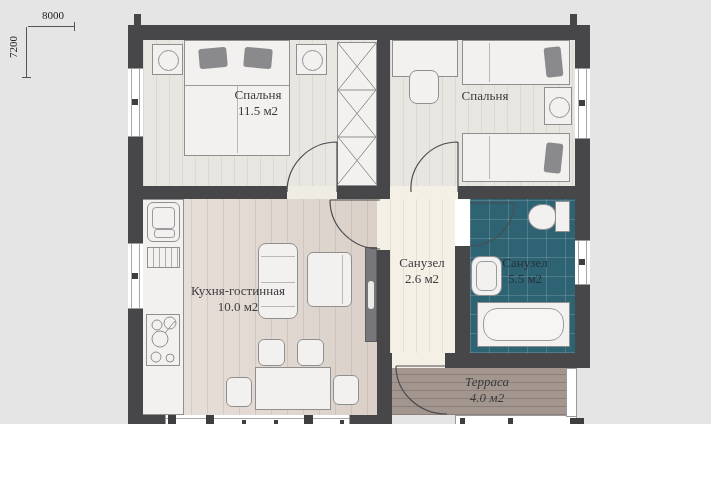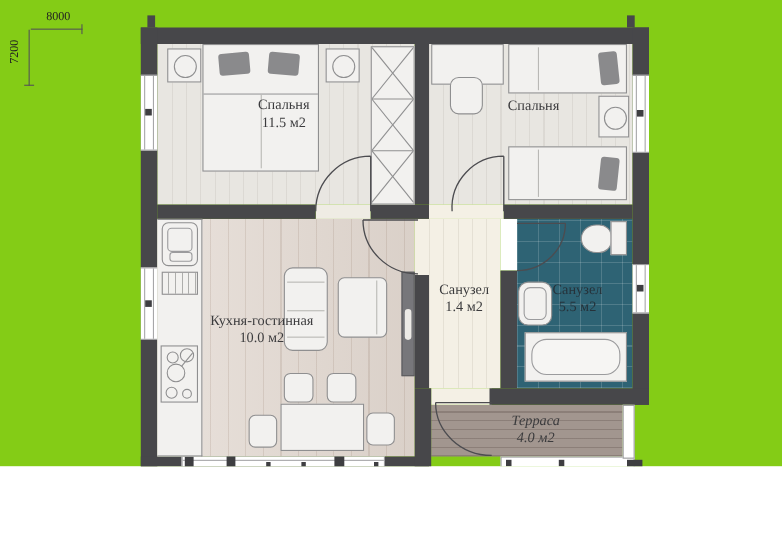--- a/index.html
+++ b/index.html
@@ -8,21 +8,21 @@
     --kitchen-floor:#e1d7cf;
     --vestibule-floor:#f4f0e5;
     --bathroom-tile:#2e6374;
     --terrace-deck:#a2968f;
     --furniture-fill:#f2f1ef;
     --furniture-stroke:#8f8f90;
     --pillow:#8a8a8c;
     --label-text:#3b3b3d;
   }
   html,body{margin:0;padding:0;background:#fff;}
-  .canvas{position:relative;width:711px;height:424px;background:#84cc16;overflow:hidden;
+  .canvas{position:relative;width:711px;height:424px;background:#e5e5e5;overflow:hidden;
           font-family:"Liberation Serif","DejaVu Serif",serif;color:var(--label-text);}
   .wall{position:absolute;background:var(--wall);}
   .nub{position:absolute;background:var(--wall);}
   
   .floor{position:absolute;}
   .floor-bedroom{background:
       repeating-linear-gradient(90deg, rgba(110,100,90,0.10) 0 1px, rgba(0,0,0,0) 1px 13px),
       var(--bedroom-floor);}
   .floor-kitchen{background:
       repeating-linear-gradient(90deg, rgba(120,90,70,0.14) 0 1px, rgba(0,0,0,0) 1px 16px),
@@ -246,21 +246,21 @@
   </div>
   <div class="room-label" style="left:440px;top:88px;width:90px;">
     <div>Спальня</div>
   </div>
   <div class="room-label" style="left:182px;top:283px;width:112px;font-family:Liberation Serif, serif;">
     <div>Кухня-гостинная</div>
     <div>10.0 м2</div>
   </div>
   <div class="room-label" style="left:391px;top:255px;width:62px;">
     <div>Санузел</div>
-    <div>1.4 м2</div>
+    <div>2.6 м2</div>
   </div>
   <div class="room-label" style="left:494px;top:255px;width:62px;color:#26323a;">
     <div>Санузел</div>
     <div>5.5 м2</div>
   </div>
   <div class="room-label" style="left:456px;top:374px;width:62px;font-style:italic;">
     <div>Терраса</div>
     <div>4.0 м2</div>
   </div>
 

